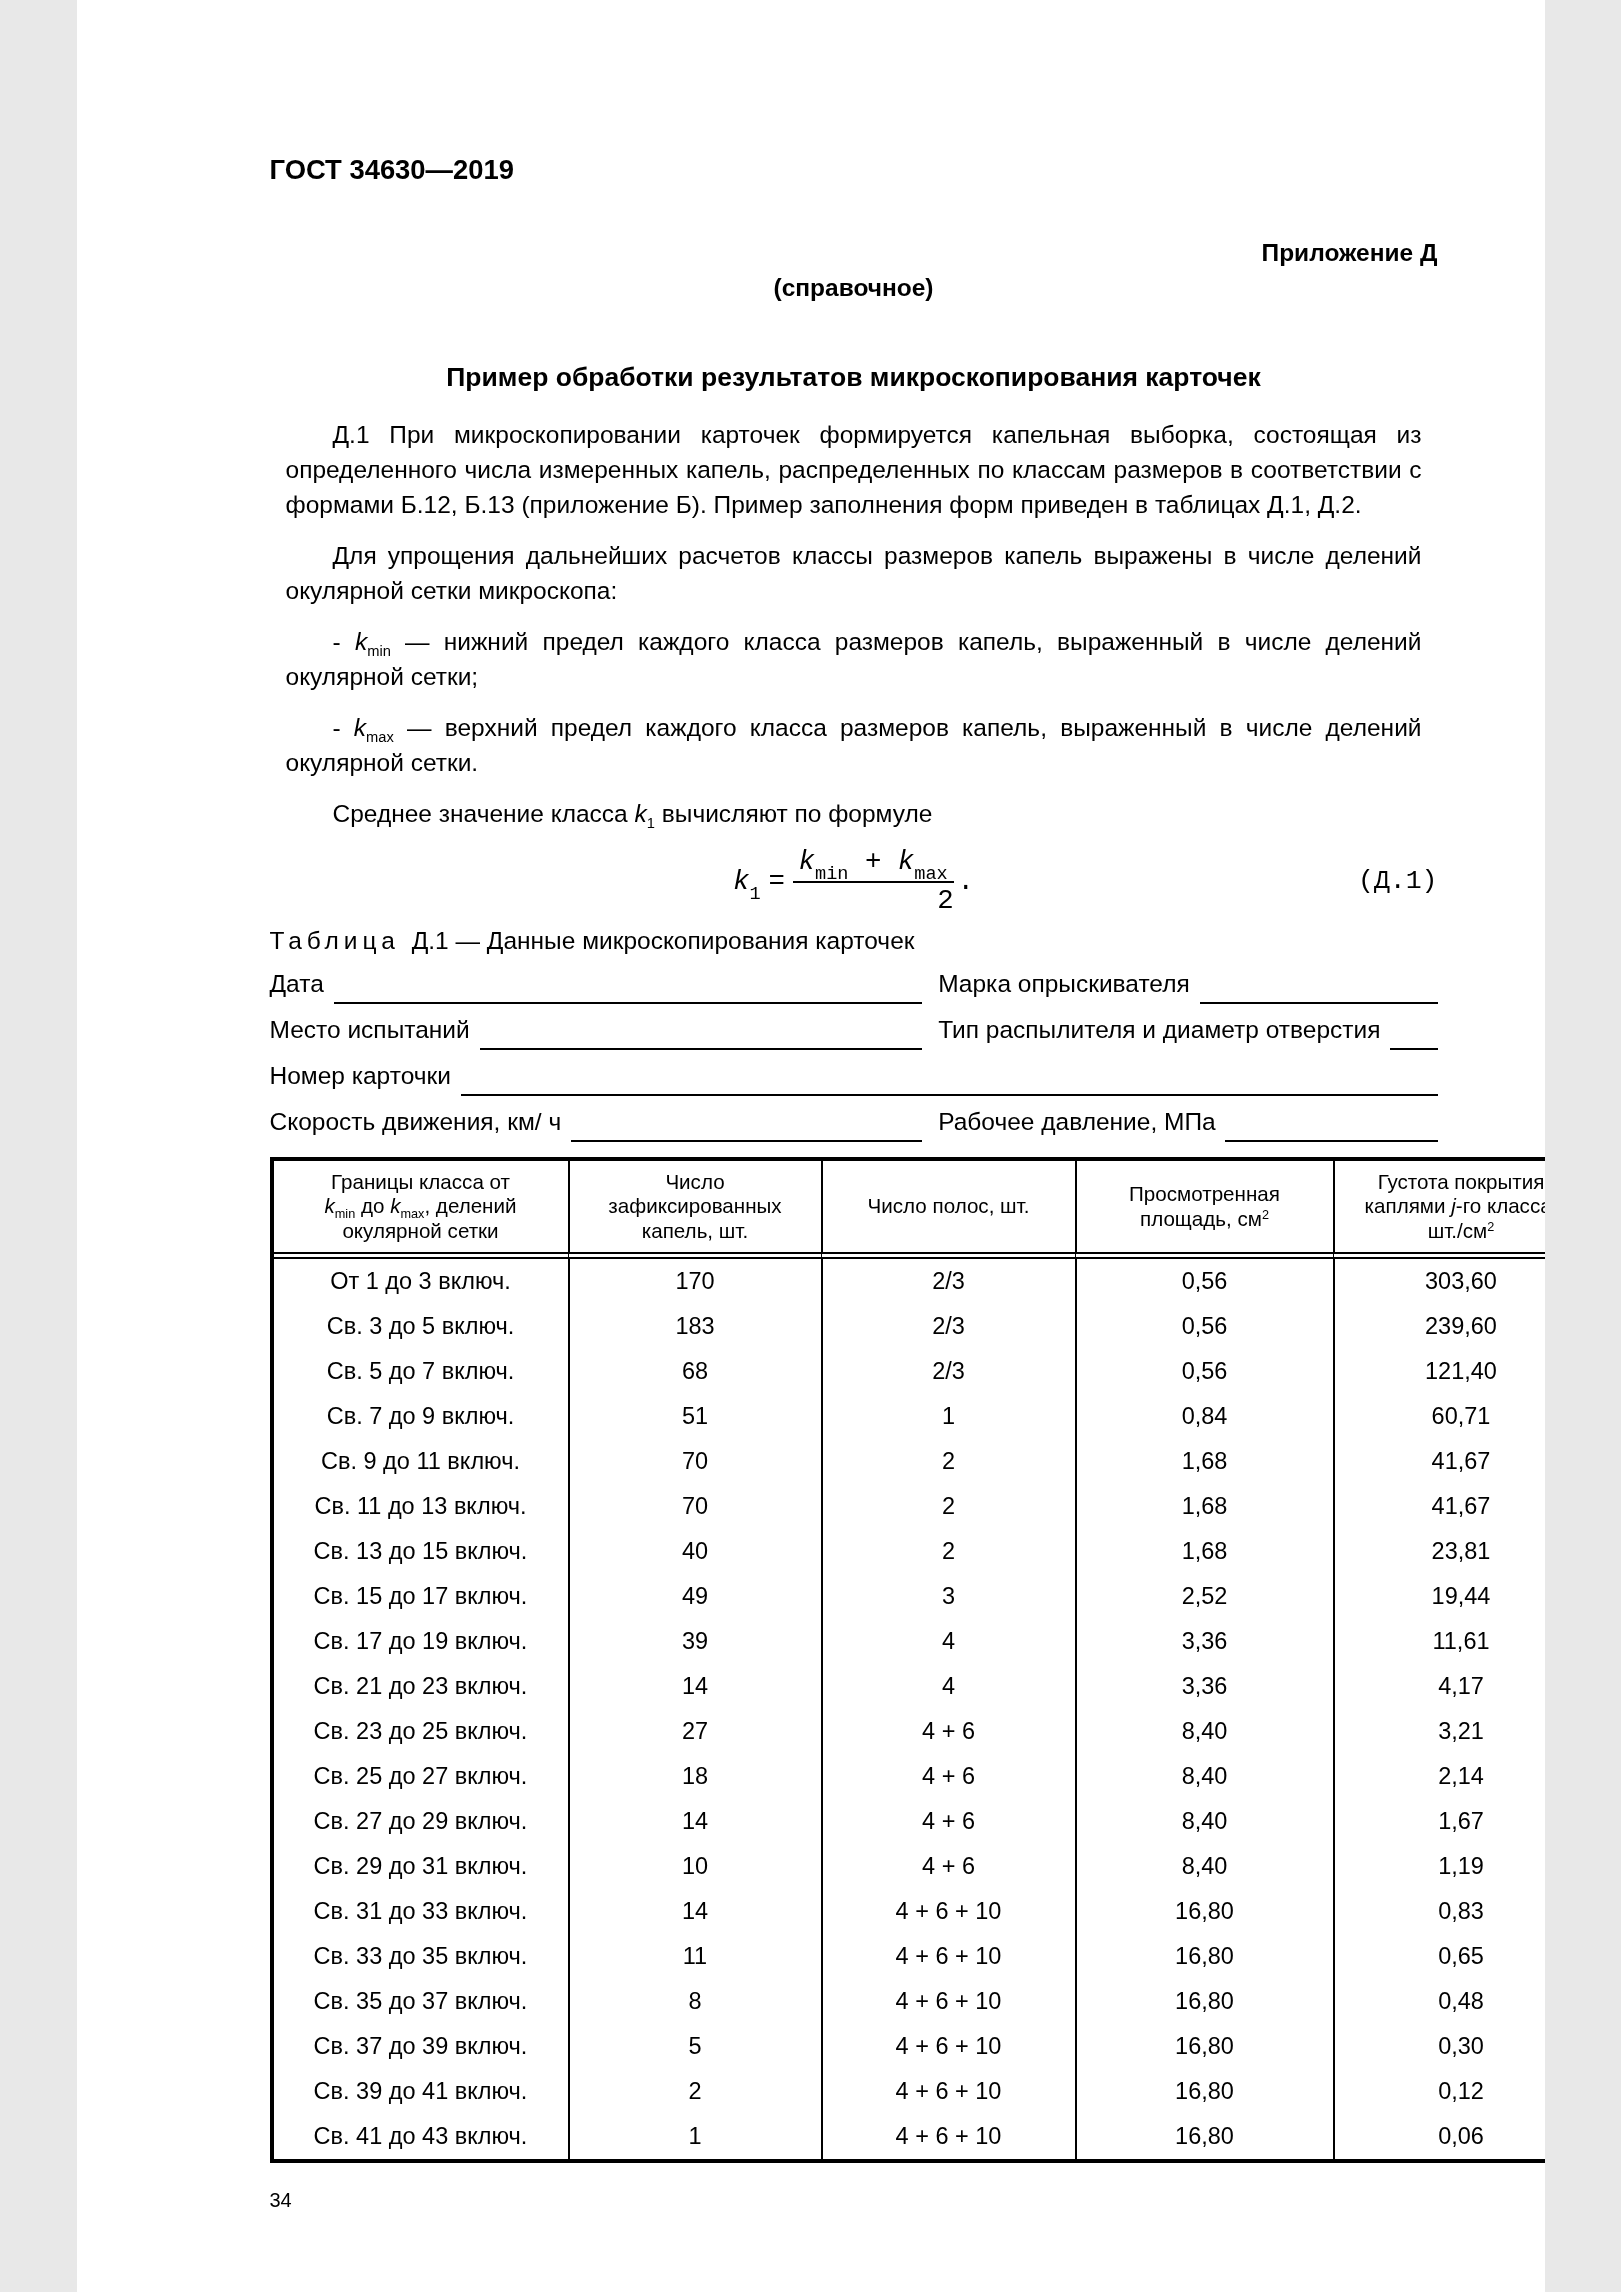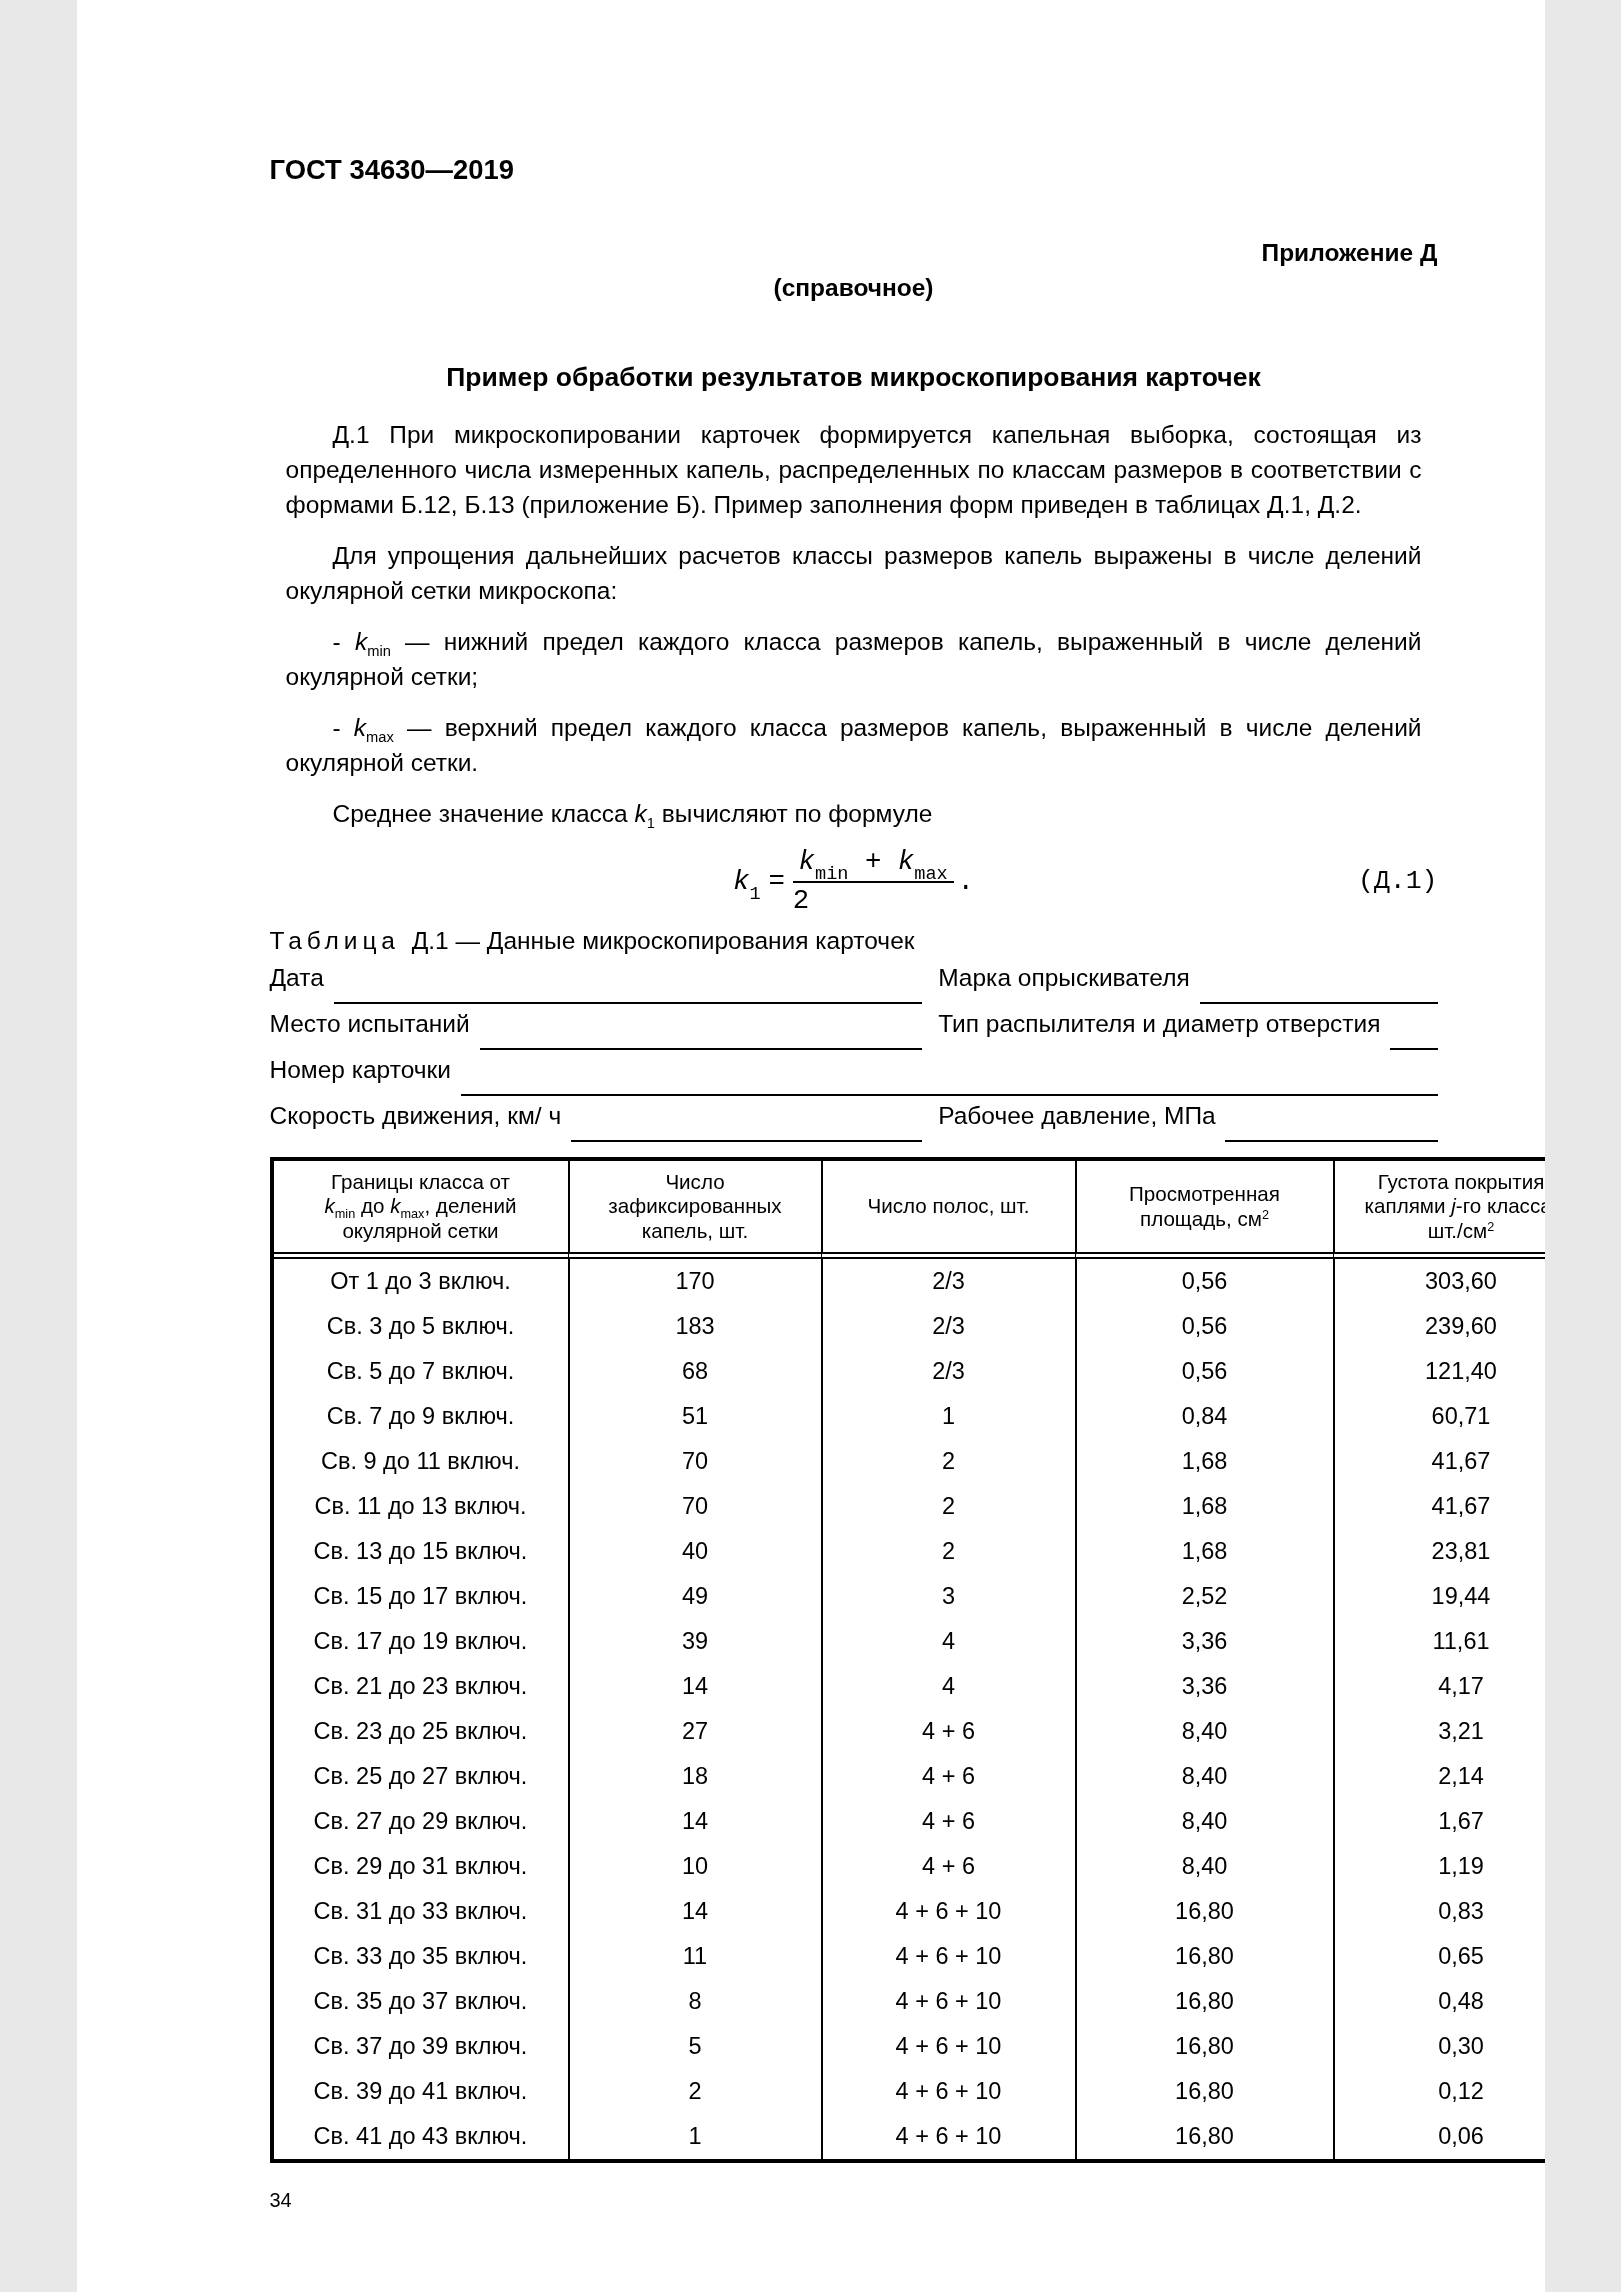--- a/index.html
+++ b/index.html
@@ -31,33 +31,33 @@
 
   i { font-style: italic; }
   sub { font-size: 14.7px; vertical-align: -5.9px; line-height: 0; }
   sup { font-size: 14.7px; vertical-align: 8.8px; line-height: 0; }
 
   
   .formula-row { position: relative; height: 69px; display: flex; align-items: center; margin-top: 3.9px; font-family: Liberation Mono, monospace; }
   .formula { margin: 0 auto; display: flex; align-items: center; font-size: 27.4px; line-height: 29px; }
   .formula sub { font-size: 18.6px; vertical-align: -9.8px; }
   .f-eq { margin: 0 7.8px; }
-  .frac { display: inline-block; text-align: left; margin-right: 3.9px; }
+  .frac { display: inline-block; text-align: right; margin-right: 3.9px; }
   .frac .num { display: block; border-bottom: 2px solid #000; padding: 0 5.9px 4.9px 5.9px; }
   .frac .den { display: block; padding-top: 2.9px; }
   .f-label { position: absolute; right: 0; top: 50%; transform: translateY(-50%); font-size: 26.5px; }
 
   
   .table-caption { margin-top: 7.8px; }
   .cap-word { letter-spacing: 4.9px; margin-right: 11.8px; }
 
   
   .form-section { margin-top: 2px; }
   .form-row { display: flex; gap: 16.7px; height: 46px; }
-  .form-field { display: flex; align-items: flex-start; }
+  .form-field { display: flex; align-items: center; }
   .form-field.left { width: 652px; flex: none; }
   .form-field.right { flex: 1; }
   .f-lab { white-space: nowrap; margin-right: 9.8px; }
   .fill-line { flex: 1; height: 0; border-bottom: 2.9px solid #000; margin-bottom: 2.9px; align-self: flex-end; }
 
   
   table.data { margin-top: 12.7px; width: 1313px; border: 4.9px solid #000; border-spacing: 0; table-layout: fixed; border-collapse: separate; }
   table.data th {
     font-weight: normal; font-size: 20.6px; line-height: 24.5px;
     padding: 8.8px 5.9px; text-align: center; vertical-align: middle;

